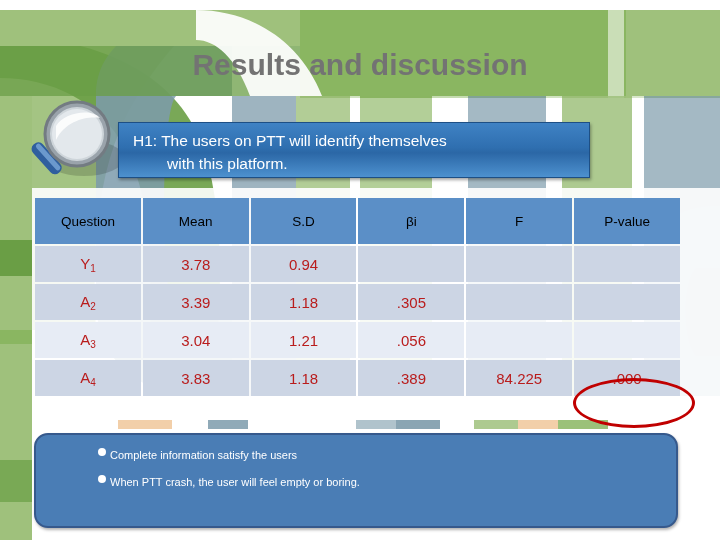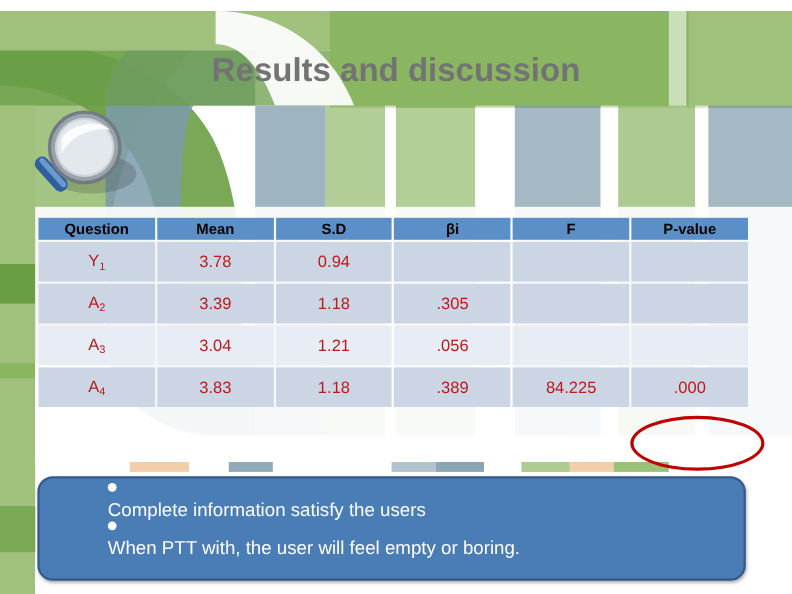--- a/index.html
+++ b/index.html
@@ -76,22 +76,22 @@
   table.results {
     border-collapse: separate;
     border-spacing: 2px 2px;
     width: 649px;
     table-layout: fixed;
   }
   table.results th {
     background: #5b8fc7;
     color: #000000;
     font-size: 13.5px;
-    font-weight: bold;
-    height: 20px;
+    font-weight: normal;
+    height: 46px;
     text-align: center;
     border: 0;
     padding: 0;
   }
   table.results td {
     height: 36px;
     text-align: center;
     font-size: 15px;
     color: #b91c1c;
     border: 0;
@@ -126,24 +126,23 @@
     border-radius: 14px;
     box-shadow: 1px 2px 3px rgba(0,0,0,0.3);
     z-index: 8;
     box-sizing: border-box;
     padding: 7px 0 0 62px;
   }
   #findings .bullet-row {
     display: flex;
     align-items: baseline;
     color: #ffffff;
-    font-size: 17px;
+    font-size: 11px;
     line-height: 27px;
     white-space: nowrap;
-    flex-direction: column;
   }
   #findings .dot {
     display: inline-block;
     width: 8px; height: 8px;
     border-radius: 50%;
     background: #ffffff;
     margin-right: 4px;
     flex: 0 0 auto;
     position: relative;
     top: -3px;
@@ -217,20 +216,24 @@
     <ellipse cx="62" cy="62" rx="40" ry="18" fill="#000000" opacity="0.16"></ellipse>
     <rect x="6" y="56" width="38" height="13" rx="6" transform="rotate(48 25 62)" fill="#2f5f9e"></rect>
     <rect x="8" y="58" width="34" height="5" rx="2.5" transform="rotate(48 25 62)" fill="#7aa8d8" opacity="0.8"></rect>
     <circle cx="55" cy="38" r="32" fill="#9aa3ab"></circle>
     <circle cx="55" cy="38" r="27" fill="#ced5da"></circle>
     <circle cx="55" cy="38" r="25" fill="#e3e8ec"></circle>
     <path d="M34,30 C42,16 70,12 78,22 C66,20 44,24 34,44 Z" fill="#ffffff" opacity="0.85"></path>
     <circle cx="55" cy="38" r="32" fill="none" stroke="#737b82" stroke-width="3"></circle>
   </svg>
 
+  <div id="callout">
+    <div class="line">H1: The users on PTT will identify themselves</div>
+    <div class="line indent">with this platform.</div>
+  </div>
 
   <div id="table-wrap">
     <table class="results">
       <thead>
         <tr>
           <th>Question</th>
           <th>Mean</th>
           <th>S.D</th>
           <th>βi</th>
           <th>F</th>
@@ -276,17 +279,17 @@
 
   <div id="highlight-ellipse"></div>
 
   <div id="findings">
     <div class="bullet-row">
       <span class="dot"></span>
       <span>Complete information satisfy the users</span>
     </div>
     <div class="bullet-row">
       <span class="dot"></span>
-      <span>When PTT with, the user will feel empty or boring.</span>
+      <span>When PTT crash, the user will feel empty or boring.</span>
     </div>
   </div>
 
 </div>
 
 </body></html>

